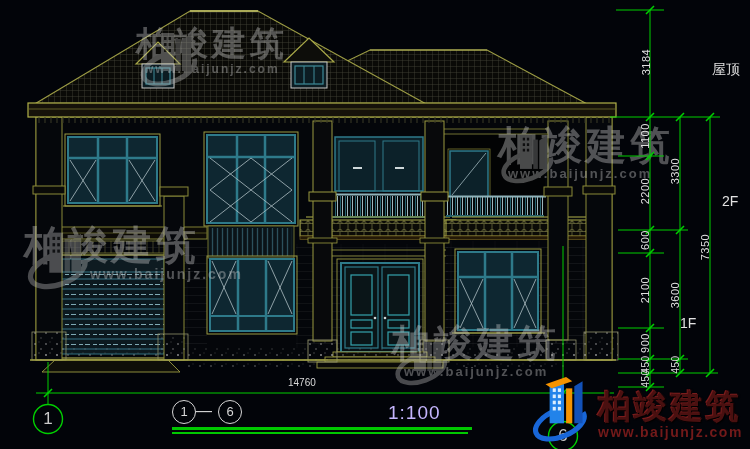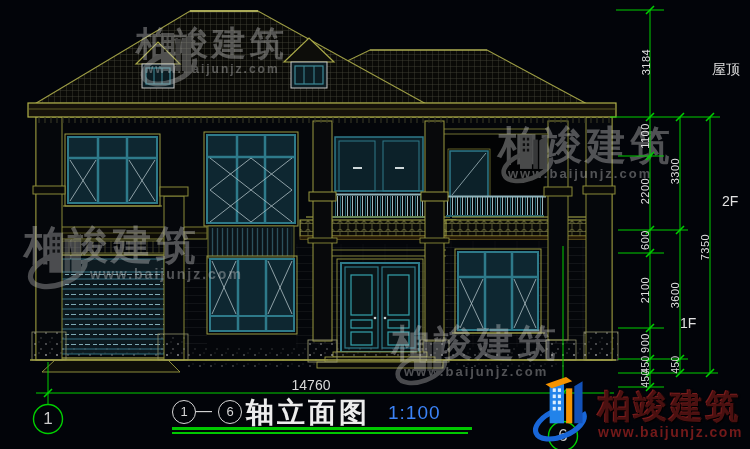--- a/index.html
+++ b/index.html
@@ -12,21 +12,21 @@
   .dimv.small{width:40px;font-size:10px;}
   .flabel{font-size:14px;color:#e2e2e2;}
   .wm{position:absolute;display:flex;align-items:flex-start;opacity:0.38;color:#cfcfcf;}
   .wm-body{display:flex;flex-direction:column;}
   .wm-brand{font-weight:bold;line-height:1.05;letter-spacing:4px;}
   .wm-url{font-weight:bold;letter-spacing:2px;}
   .circ{position:absolute;width:22px;height:22px;border:1.5px solid #d6d6d6;border-radius:50%;
         color:#d6d6d6;font-size:13px;line-height:22px;text-align:center;}
   .axis-num{position:absolute;width:30px;text-align:center;font-size:17px;color:#c9c9c9;}
   .title-main{position:absolute;font-size:28px;font-weight:bold;color:#ececec;letter-spacing:3px;}
-  .title-scale{position:absolute;font-size:19px;color:#3b82f6;letter-spacing:1px;}
+  .title-scale{position:absolute;font-size:19px;color:#c4b5fd;letter-spacing:1px;}
   .gline{position:absolute;background:#00c800;}
   .logo-brand{position:absolute;font-size:33px;font-weight:bold;letter-spacing:3px;
               color:#4a1010;text-shadow:1px 1px 0 #000,-1px -1px 0 #7a1c1c,0 0 2px #3a0a0a;}
   .logo-url{position:absolute;font-size:14px;font-weight:bold;color:#731a1a;letter-spacing:1.5px;}
 </style>
 </head>
 <body>
 
 <div id="canvas">
 
@@ -346,26 +346,25 @@
   <span class="dimv small" style="left:625px;top:373px">450</span>
   <span class="dimv" style="left:645px;top:165px">3300</span>
   <span class="dimv" style="left:645px;top:289px">3600</span>
   <span class="dimv small" style="left:655px;top:359px">450</span>
   <span class="dimv" style="left:675px;top:241px">7350</span>
 
   <span class="txt flabel" style="left:712px;top:61px">屋顶</span>
   <span class="txt flabel" style="left:722px;top:193px">2F</span>
   <span class="txt flabel" style="left:680px;top:315px">1F</span>
 
-  <span class="txt" style="left:281px;top:377px;width:60px;text-align:center;font-size:14px">14760</span>
+  <span class="txt" style="left:288px;top:377px;width:60px;font-size:10px">14760</span>
 
   <span class="circ" style="left:172px;top:400px">1</span>
   <span class="txt" style="left:196px;top:402px;font-size:16px;color:#d6d6d6">—</span>
   <span class="circ" style="left:218px;top:400px">6</span>
-  <span class="title-main" style="left:246px;top:394px">轴立面图</span>
   <span class="title-scale" style="left:388px;top:402px">1:100</span>
   <div class="gline" style="left:172px;top:427px;width:300px;height:3px"></div>
   <div class="gline" style="left:172px;top:432px;width:296px;height:2px"></div>
 
   <span class="axis-num" style="left:33px;top:409px">1</span>
   <span class="axis-num" style="left:548px;top:426px">6</span>
 
   <div>
     <svg style="left:532px;top:376px" width="62" height="72" viewBox="0 0 58 70">
       <ellipse cx="26" cy="46" rx="25" ry="13" transform="rotate(-22 26 46)" fill="none" stroke="#1866d8" stroke-width="5" stroke-dasharray="92 28"></ellipse>

